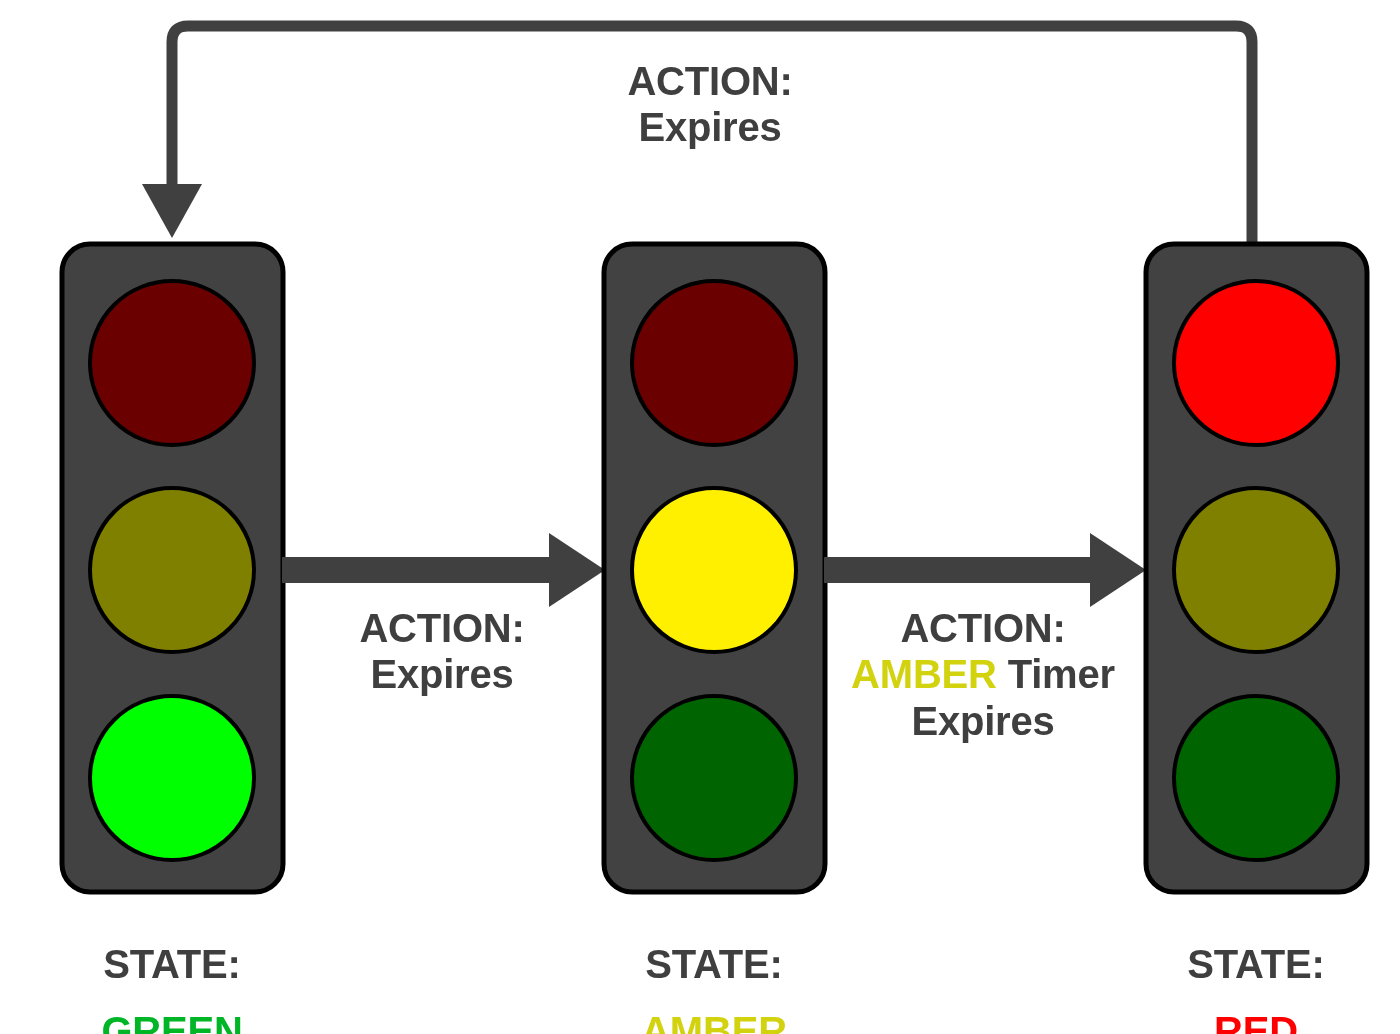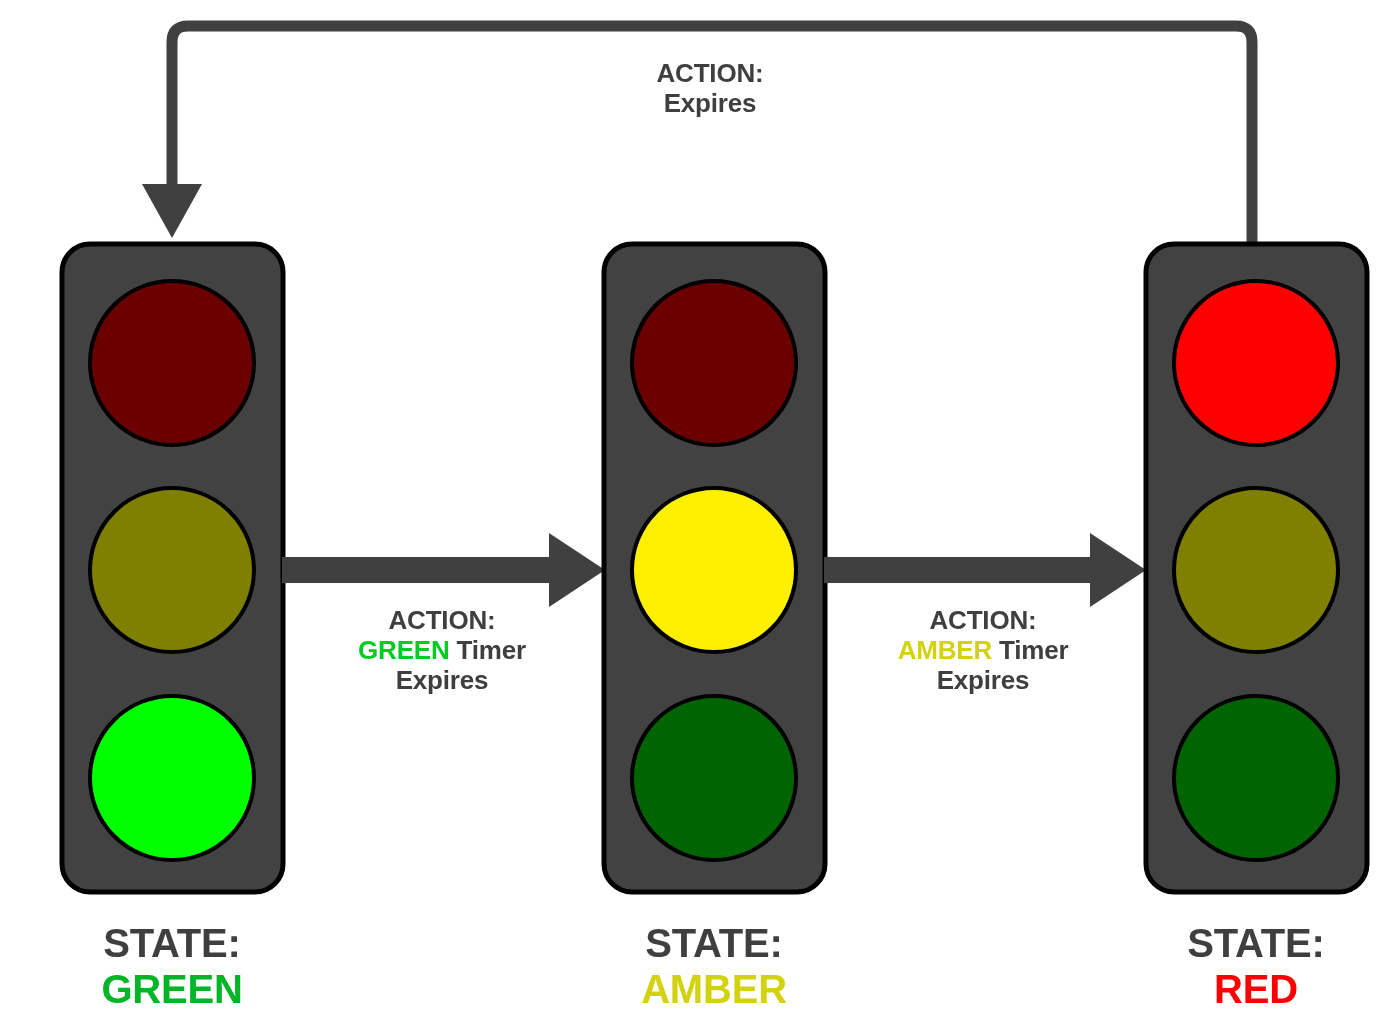--- a/index.html
+++ b/index.html
@@ -26,27 +26,27 @@
   }
   .label-block {
     position: absolute;
     text-align: center;
     font-weight: bold;
     color: #3f3f3f;
     line-height: 1.16;
     letter-spacing: -0.2px;
   }
   .action-label {
-    font-size: 26px;
+    font-size: 40px;
   }
   .action-label .line { display: block; white-space: nowrap; }
   .state-label {
     font-size: 40px;
   }
-  .state-label .line { display: block; white-space: nowrap; }
+  .state-label .line { display: block; white-space: nowrap; margin-top: 21px; }
   .kw-red { color: #ff0000; }
   .kw-green { color: #00cc22; }
   .kw-amber { color: #d2d20f; }
   .kw-state-green { color: #00b526; }
   .kw-state-amber { color: #d2d20f; }
   .kw-state-red { color: #ff0000; }
 </style>
 </head>
 <body>
 
@@ -92,21 +92,20 @@
 
   </svg>
 
   <div class="label-block action-label" style="left:560px; top:58px; width:300px;">
     <span class="line">ACTION:</span>
     <span class="line">Expires</span>
   </div>
 
   <div class="label-block action-label" style="left:288px; top:605px; width:308px;">
     <span class="line">ACTION:</span>
-    <span class="line"><span class="kw-green">GREEN</span><span> Timer</span></span>
     <span class="line">Expires</span>
   </div>
 
   <div class="label-block action-label" style="left:828px; top:605px; width:310px;">
     <span class="line">ACTION:</span>
     <span class="line"><span class="kw-amber">AMBER</span><span> Timer</span></span>
     <span class="line">Expires</span>
   </div>
 
   <div class="label-block state-label" style="left:42px; top:920px; width:260px;">

